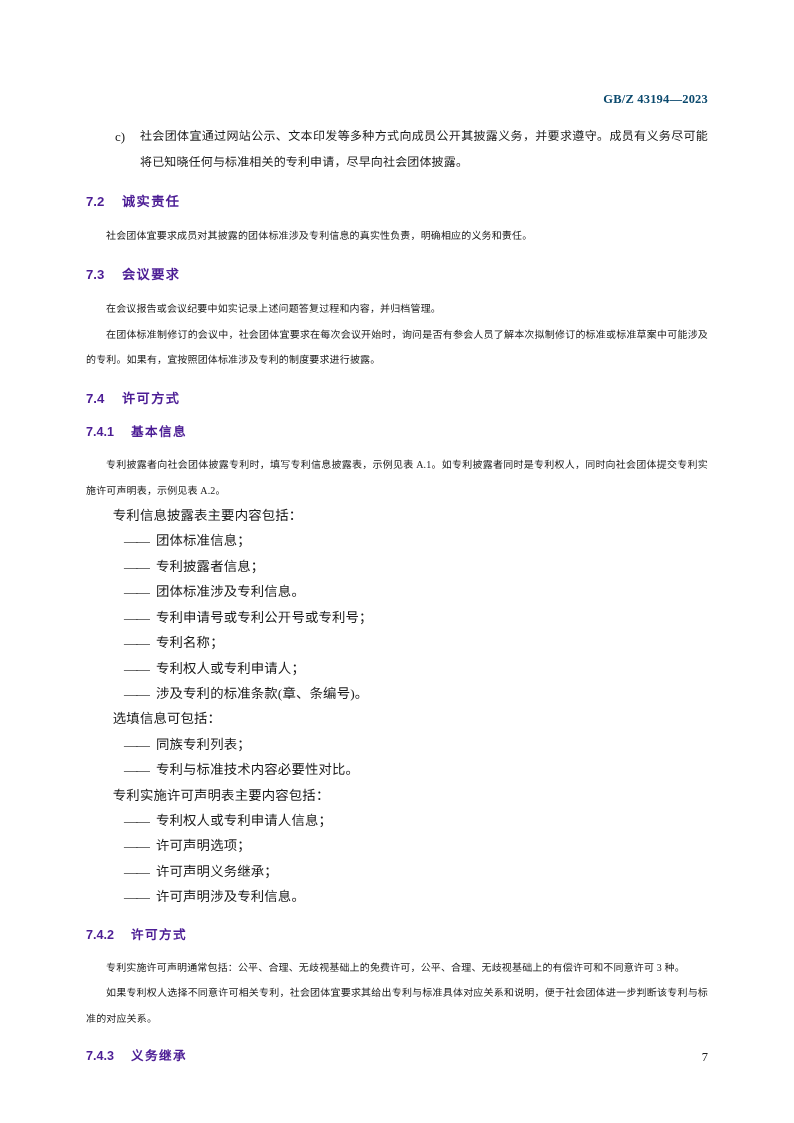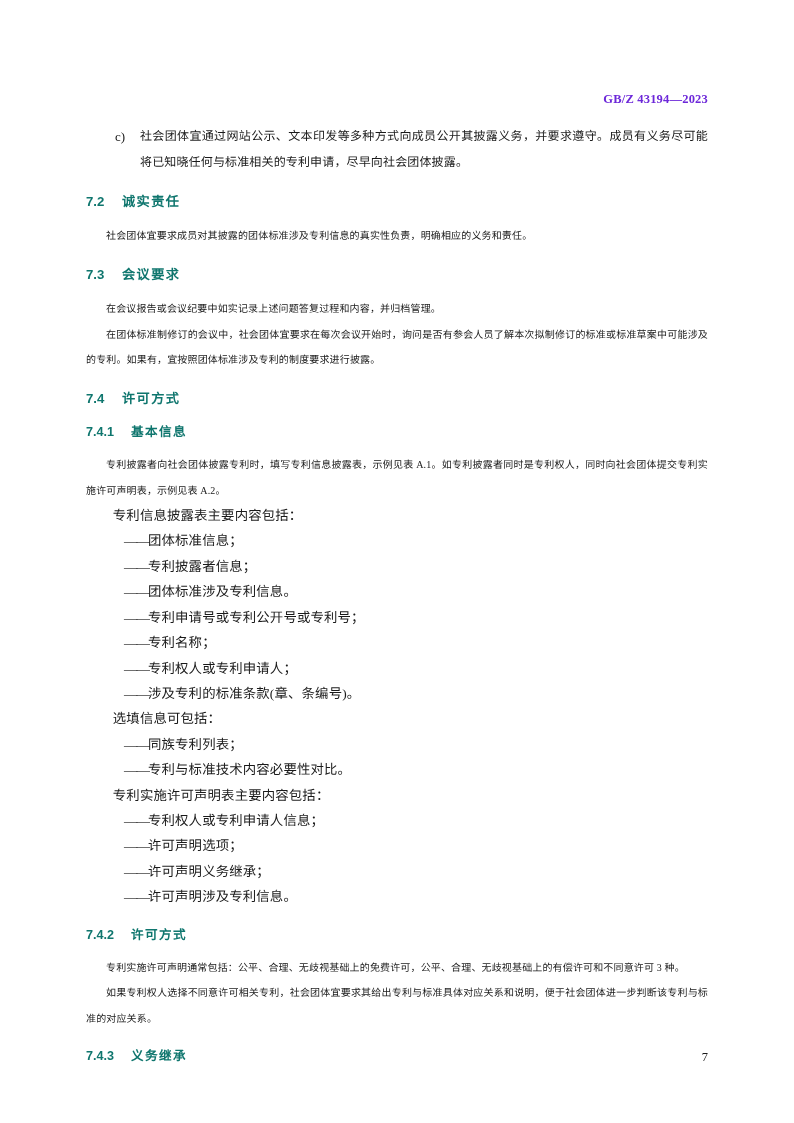--- a/index.html
+++ b/index.html
@@ -24,21 +24,21 @@
   .running-head {
     position: absolute;
     top: 92px;
     left: 86px;
     width: 622px;
     text-align: right;
     font-family: "Liberation Serif", "DejaVu Serif", serif;
     font-size: 12.5px;
     font-weight: bold;
     letter-spacing: 0.2px;
-    color: #6d28d9;
+    color: #0c4a6e;
     white-space: nowrap;
   }
 
   
   .content {
     position: absolute;
     top: 124px;
     left: 86px;
     width: 622px;
   }
@@ -64,21 +64,21 @@
     line-height: 25.5px;
     text-align: justify;
     text-justify: inter-character;
     letter-spacing: 0.15px;
   }
 
   
   h2.clause, h3.clause {
     font-family: "Liberation Sans", "DejaVu Sans", sans-serif;
     font-weight: bold;
-    color: #0f766e;
+    color: #4c1d95;
     margin: 0;
     padding: 0;
     line-height: 1.2;
   }
   h2.clause {
     font-size: 13.2px;
     margin-top: 19px;
     margin-bottom: 13px;
   }
   h3.clause {
@@ -140,21 +140,21 @@
     white-space: nowrap;
   }
   ul.dashlist li .dash {
     position: absolute;
     left: 38px;
     top: 0;
     letter-spacing: -1px;
   }
   ul.dashlist li .txt {
     display: inline-block;
-    margin-left: 24px;
+    margin-left: 32px;
   }
 
   
   .folio {
     position: absolute;
     bottom: 58px;
     left: 86px;
     width: 622px;
     text-align: right;
     font-family: "Liberation Serif", "DejaVu Serif", serif;

